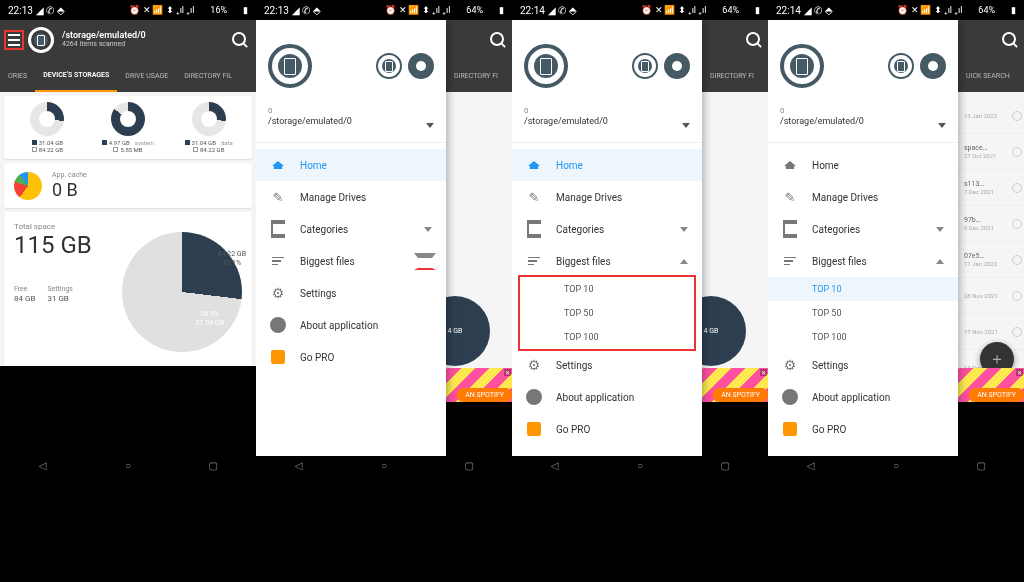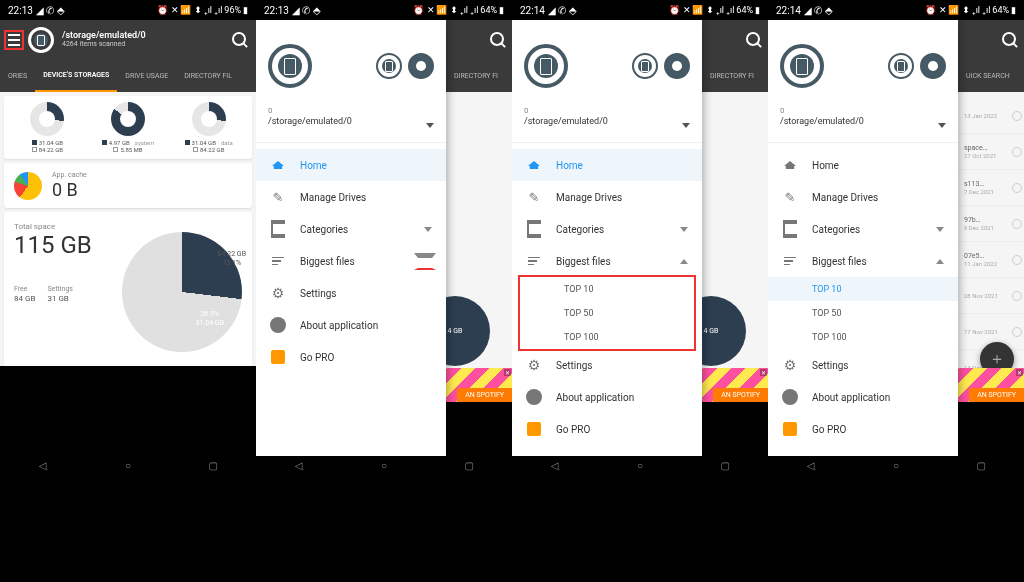--- a/index.html
+++ b/index.html
@@ -21,21 +21,21 @@
   .status-bar {
     height: 20px;
     display: flex;
     justify-content: space-between;
     align-items: center;
     padding: 0 8px;
     color: #fff;
     font-size: 10px;
   }
   .status-left { display: flex; gap: 3px; align-items: center; }
-  .status-right { display: flex; gap: 2px; align-items: center; font-size: 9px; }
+  .status-right { display: flex; gap: 16px; align-items: center; font-size: 9px; }
   .screen {
     position: absolute;
     top: 20px;
     left: 0;
     right: 0;
     bottom: 20px;
     background: #f5f5f5;
     overflow: hidden;
   }
   .nav-bar {
@@ -210,21 +210,21 @@
     position:absolute; right:10px; bottom:80px; width:34px;height:34px;border-radius:50%;
     background:#333; box-shadow:0 2px 6px rgba(0,0,0,.4);
     display:flex;align-items:center;justify-content:center;color:#aaa;font-size:16px;
   }
 
   .ad-bar {
     position:absolute; left:0; right:0; bottom:54px; height:34px;
     background: repeating-linear-gradient(-45deg,#ff4fa0 0 10px,#ffe94f 10px 20px);
     z-index:5;
   }
-  .ad-tag{ position:absolute;right:0;bottom:0;background:#ff7a00;color:#fff;font-size:7px;padding:3px 8px;border-radius:1px; }
+  .ad-tag{ position:absolute;right:0;bottom:0;background:#ff7a00;color:#fff;font-size:7px;padding:3px 8px;border-radius:6px; }
   .ad-x{ position:absolute;top:1px;right:1px;width:7px;height:7px;background:rgba(0,0,0,.3);color:#fff;font-size:6px;text-align:center;line-height:7px; }
 
   .black-bottom{ position:absolute;left:0;right:0;bottom:0;height:54px;background:#000;z-index:4; }
 
   
   .ic-home::before{content:'';display:block;width:12px;height:8px;background:currentColor;clip-path:polygon(50% 0,100% 60%,85% 60%,85% 100%,15% 100%,15% 60%,0 60%);}
   .ic-pen::before{content:'✎';}
   .ic-cat::before{content:'';display:block;width:12px;height:10px;border-left:2px solid currentColor;
     box-shadow:0 -4px 0 currentColor,0 0 0 currentColor,0 4px 0 currentColor; }
   .ic-sort{display:flex;flex-direction:column;gap:2px;align-items:flex-start;}
@@ -239,21 +239,21 @@
 <body>
 
 <div class="phone">
   <div class="status-bar">
     <div class="status-left">
         <span>22:13</span>
         <span>◢ ✆ ⬘</span>
       </div>
     <div class="status-right">
         <span>⏰ ✕ 📶 ⬍ ₊ıl ₊ıl</span>
-        <span>96%</span>
+        <span>16%</span>
         <span>▮</span>
       </div>
   </div>
   <div class="screen">
     <div class="app-bar">
       <div class="hamburger redbox">
           <span></span>
           <span></span>
           <span></span>
         </div>

